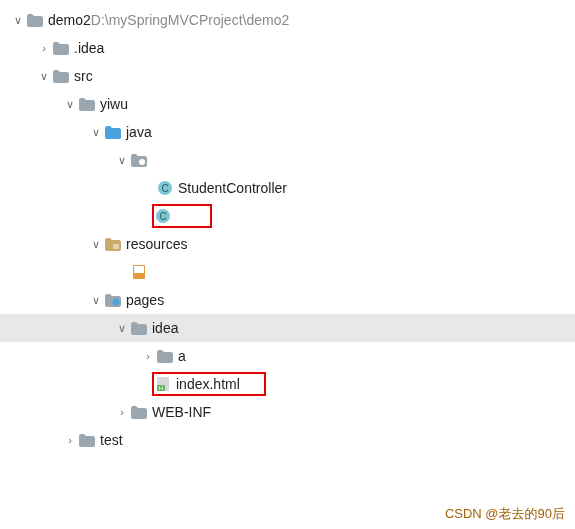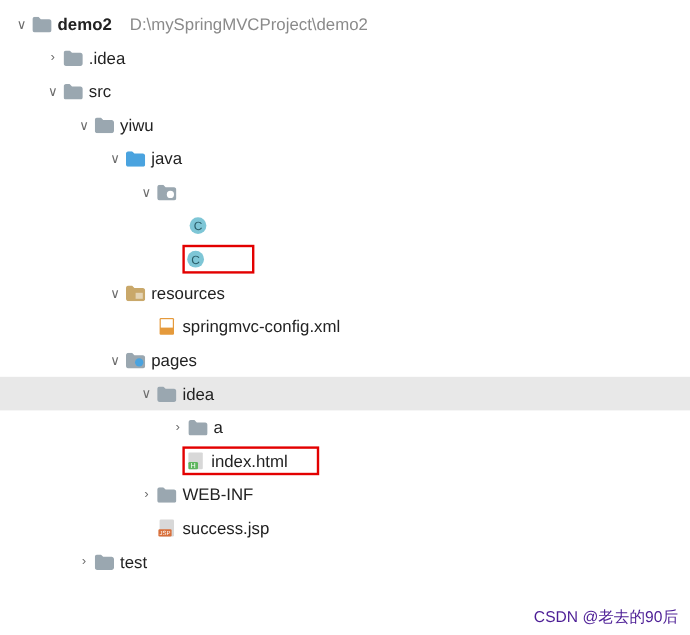--- a/index.html
+++ b/index.html
@@ -31,32 +31,32 @@
     font-size: 11px;
   }
   .icon {
     width: 18px;
     display: inline-flex;
     align-items: center;
     justify-content: center;
     margin-right: 4px;
   }
   .label { }
-  .bold { font-weight: 700; text-align: center; }
-  .path { color: #8a8a8a; margin-left: 15px; }
+  .bold { font-weight: 400; text-align: center; }
+  .path { color: #8a8a8a; margin-left: 0; }
   .selected-row { position: absolute; left:0; right:0; height:28px; background:#e8e8e8; z-index:-1; }
   .highlight-box { border: 2px solid #e30000; padding:0 4px 0 0; display:inline-flex; align-items:center; height:24px; }
 
   
   .folder-svg { width:16px; height:13px; }
   .watermark {
     position: absolute;
     right: 10px;
     bottom: 6px;
-    color: #4c1d95;
+    color: #a16207;
     font-size: 13px;
   }
 </style>
 </head>
 <body>
 
 <div class="selected-row" style="top:314px;"></div>
 
 <div class="tree">
 
@@ -128,20 +128,21 @@
   </div>
 
   <div class="row">
     <span class="indent" style="width:156px"></span>
     <span class="icon">
       <svg width="16" height="16" viewBox="0 0 16 16">
           <circle cx="8" cy="8" r="7" fill="#7ec6d6"></circle>
           <text x="8" y="12" text-anchor="middle" font-size="10" fill="#2a5d68" font-family="Arial">C</text>
         </svg>
     </span>
+    <span class="label">StudentController</span>
   </div>
 
   <div class="row">
     <span class="indent" style="width:152px"></span>
     <span class="highlight-box">
       <span class="icon">
         <svg width="16" height="16" viewBox="0 0 16 16">
             <circle cx="8" cy="8" r="7" fill="#7ec6d6"></circle>
             <text x="8" y="12" text-anchor="middle" font-size="10" fill="#2a5d68" font-family="Arial">C</text>
           </svg>
@@ -163,21 +164,20 @@
   </div>
 
   <div class="row">
     <span class="indent" style="width:130px"></span>
     <span class="icon">
       <svg width="16" height="16" viewBox="0 0 16 16">
           <rect x="2" y="1" width="12" height="14" rx="1" fill="#e59a3c"></rect>
           <rect x="3" y="2" width="10" height="7" fill="#fff"></rect>
         </svg>
     </span>
-    <span class="label">springmvc-config.xml</span>
   </div>
 
   <div class="row">
     <span class="indent" style="width:88px"></span>
     <span class="chev">∨</span>
     <span class="icon">
       <svg class="folder-svg" viewBox="0 0 16 13">
           <path d="M0 2c0-1 1-2 2-2h3l2 2h7c1 0 2 1 2 2v7c0 1-1 2-2 2H2c-1 0-2-1-2-2V2z" fill="#9aa7b0"></path>
           <circle cx="11" cy="8" r="3.5" fill="#4aa3df"></circle>
         </svg>
@@ -226,31 +226,20 @@
     <span class="indent" style="width:114px"></span>
     <span class="chev">›</span>
     <span class="icon">
       <svg class="folder-svg" viewBox="0 0 16 13">
           <path d="M0 2c0-1 1-2 2-2h3l2 2h7c1 0 2 1 2 2v7c0 1-1 2-2 2H2c-1 0-2-1-2-2V2z" fill="#9aa7b0"></path>
         </svg>
     </span>
     <span class="label">WEB-INF</span>
   </div>
 
-  <div class="row">
-    <span class="indent" style="width:130px"></span>
-    <span class="icon">
-      <svg width="16" height="16" viewBox="0 0 16 16">
-          <rect x="2" y="1" width="12" height="14" rx="1" fill="#d8d8d8"></rect>
-          <rect x="1" y="9" width="11" height="6" rx="1" fill="#d86f3a"></rect>
-          <text x="6.5" y="14" text-anchor="middle" font-size="5" fill="#fff">JSP</text>
-        </svg>
-    </span>
-    <span class="label">success.jsp</span>
-  </div>
 
   <div class="row">
     <span class="indent" style="width:62px"></span>
     <span class="chev">›</span>
     <span class="icon">
       <svg class="folder-svg" viewBox="0 0 16 13">
           <path d="M0 2c0-1 1-2 2-2h3l2 2h7c1 0 2 1 2 2v7c0 1-1 2-2 2H2c-1 0-2-1-2-2V2z" fill="#9aa7b0"></path>
         </svg>
     </span>
     <span class="label">test</span>

